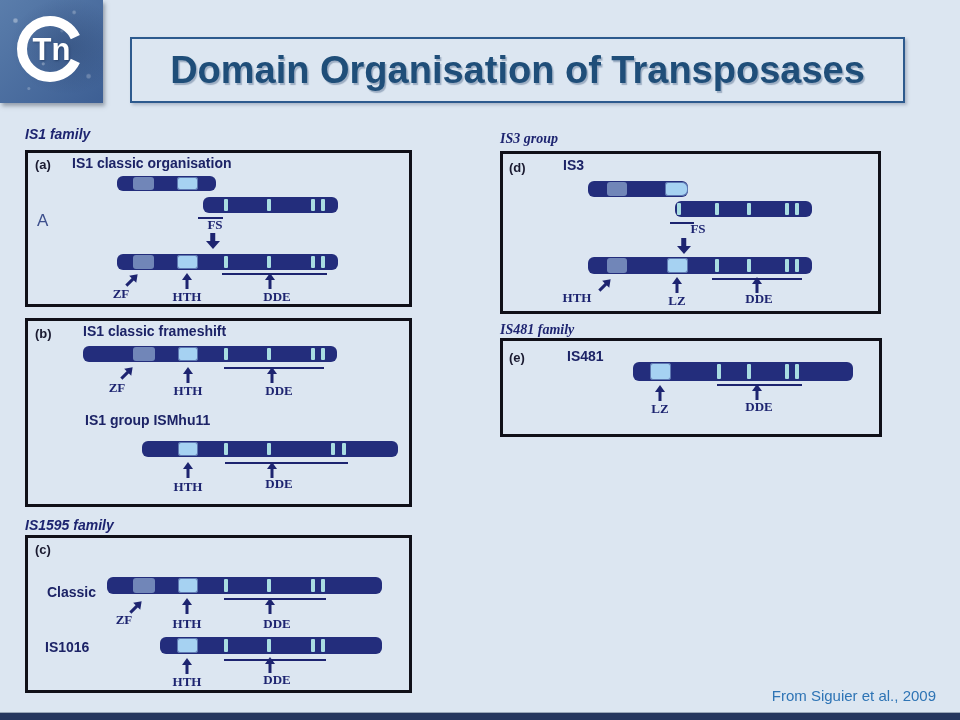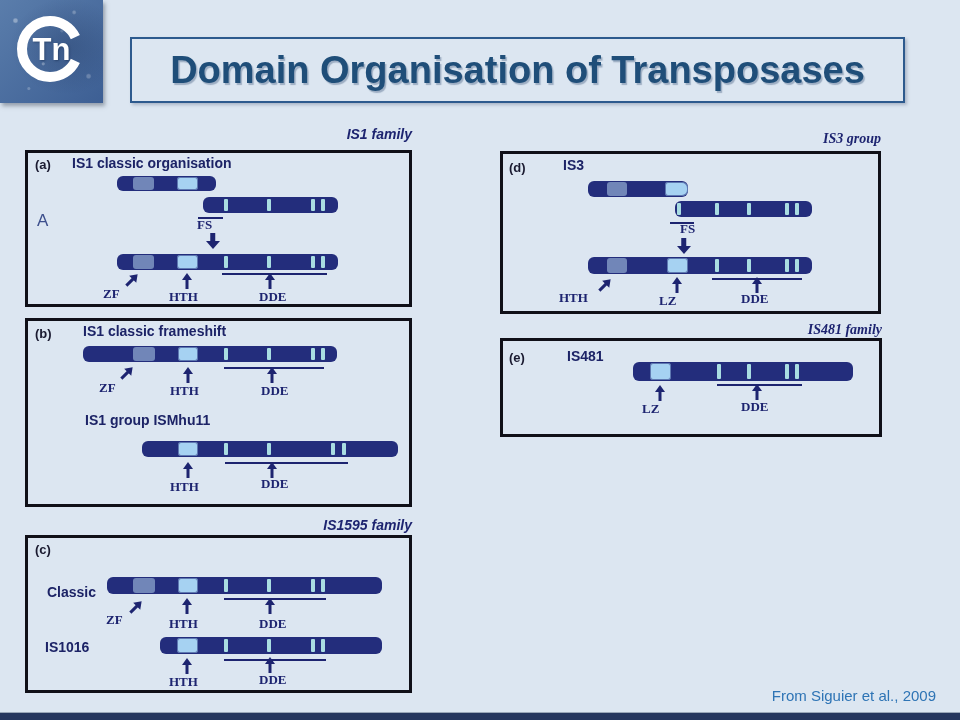--- a/index.html
+++ b/index.html
@@ -26,26 +26,26 @@
         text-shadow:1px 1px 2px rgba(20,40,70,.45);}
   .titlebox{left:130px;top:37px;width:771px;height:62px;border:2px solid #2d5a8e;
         box-shadow:2px 2px 3px rgba(110,125,150,.45);
         display:flex;align-items:center;justify-content:center;}
   .titletext{font-size:38px;font-weight:bold;color:#1f4e79;
         text-shadow:1.5px 1.5px 1px rgba(40,70,110,.35);white-space:nowrap;}
 
   
   .panel{border:3px solid #101018;background:transparent;}
   .famtitle{font-weight:bold;font-style:italic;color:#1d2470;font-size:14px;
-        text-align:right;white-space:nowrap;}
+        text-align:left;white-space:nowrap;}
   .famtitle.serif{font-family:"Liberation Serif",serif;}
   .corner{font-weight:bold;font-size:13px;color:#1a1a30;}
   .heading{font-weight:bold;font-size:14px;color:#1c2366;white-space:nowrap;}
   .sidelabel{font-size:17px;color:#3d4f8c;}
-  .dlabel{width:36px;text-align:left;font-family:"Liberation Serif",serif;
+  .dlabel{width:36px;text-align:center;font-family:"Liberation Serif",serif;
         font-weight:bold;font-size:13px;color:#1d2470;white-space:nowrap;}
 
   
   .bar{background:#232d7c;border-radius:6px;}
   .seg{position:absolute;top:1px;bottom:1px;border-radius:3px;}
   .seg.slate{background:#7186b8;}
   .seg.light{background:#a6d2f2;box-shadow:inset 0 0 0 1px rgba(35,45,124,.55);}
   .tick{position:absolute;top:2px;bottom:2px;width:4px;background:#a9dde2;border-radius:1px;}
   .uline{height:2px;background:#1d2470;}
 

